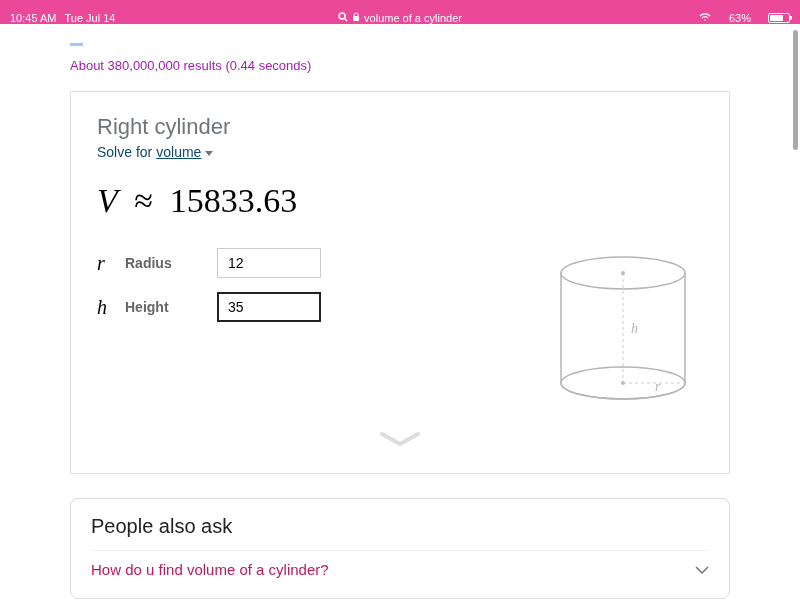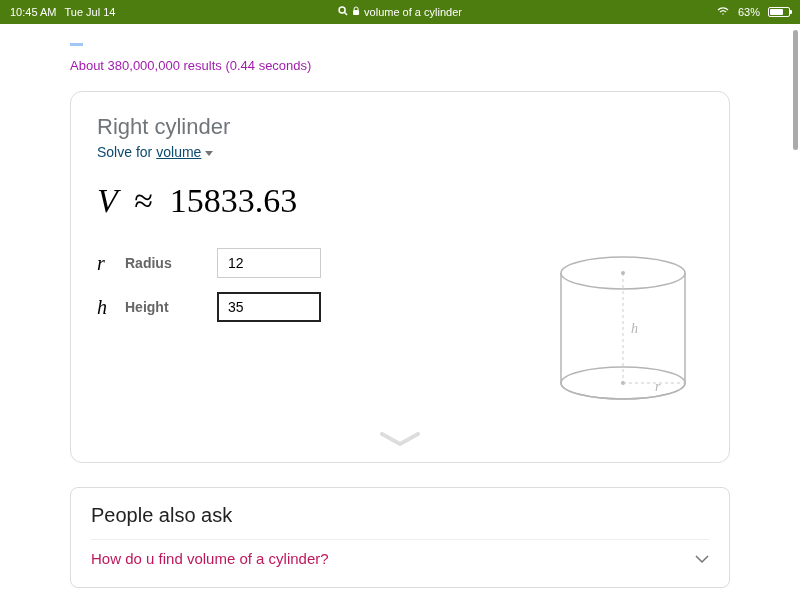--- a/index.html
+++ b/index.html
@@ -1,33 +1,33 @@
 <!DOCTYPE html>
 <html><head>
   <meta charset="utf-8">
   <style>
     * { margin: 0; padding: 0; box-sizing: border-box; }
     body { font-family: Arial, sans-serif; background: #fff; width: 800px; height: 600px; overflow: hidden; position: relative; }
     
-    .ios-status-bar { background: #4d7c0f; color: #fff; height: 24px; display: flex; align-items: center; padding: 0 10px; font-size: 11px; font-weight: 500; position: relative; }
+    .ios-status-bar { background: #ec4899; color: #fff; height: 24px; display: flex; align-items: flex-end; padding: 0 10px; font-size: 11px; font-weight: 500; position: relative; }
     .ios-left { display: flex; gap: 8px; }
     .ios-center { position: absolute; left: 50%; transform: translateX(-50%); display: flex; align-items: center; gap: 4px; font-size: 11px; }
-    .ios-right { margin-left: auto; display: flex; align-items: center; gap: 8px; }
+    .ios-right { margin-left: auto; display: flex; align-items: center; gap: 17px; }
     .battery { display: inline-block; width: 22px; height: 10px; border: 1px solid #fff; border-radius: 2px; position: relative; }
     .battery::after { content: ''; position: absolute; right: -3px; top: 2px; width: 2px; height: 4px; background: #fff; border-radius: 0 1px 1px 0; }
     .battery-fill { position: absolute; left: 1px; top: 1px; bottom: 1px; width: 63%; background: #fff; border-radius: 1px; }
 
     .tabs-row { height: 22px; overflow: hidden; color: #777; padding: 0 70px; display: flex; gap: 30px; font-size: 12px; align-items: flex-end; }
     .tab-item { display: flex; align-items: center; gap: 4px; padding-bottom: 2px; }
     .tab-active { color: #1a73e8; border-bottom: 3px solid #1a73e8; padding-bottom: 16px; }
 
     .content { padding: 12px 70px 0; }
     .results-count { color: #a21caf; font-size: 13px; margin-bottom: 18px; }
 
-    .card { border: 1px solid #dadce0; border-radius: 12px; padding: 22px 26px 10px; position: relative; margin-bottom: 24px; }
+    .card { border: 1px solid #dadce0; border-radius: 2px; padding: 22px 26px 21px; position: relative; margin-bottom: 24px; }
     .card-title { color: #70757a; font-size: 22px; font-weight: 400; margin-bottom: 4px; }
     .solve-row { color: #0c4a6e; font-size: 14px; display: flex; align-items: center; gap: 4px; }
     .solve-link { text-decoration: underline; cursor: pointer; }
     .formula { font-family: 'Times New Roman', serif; font-size: 34px; font-style: italic; margin: 22px 0 28px; }
     .formula-val { font-style: normal; }
 
     .inputs-area { display: flex; gap: 40px; }
     .input-rows { flex: 1; }
     .input-row { display: flex; align-items: center; margin-bottom: 14px; gap: 12px; }
     .sym { font-family: 'Times New Roman', serif; font-style: italic; font-size: 20px; width: 16px; }

